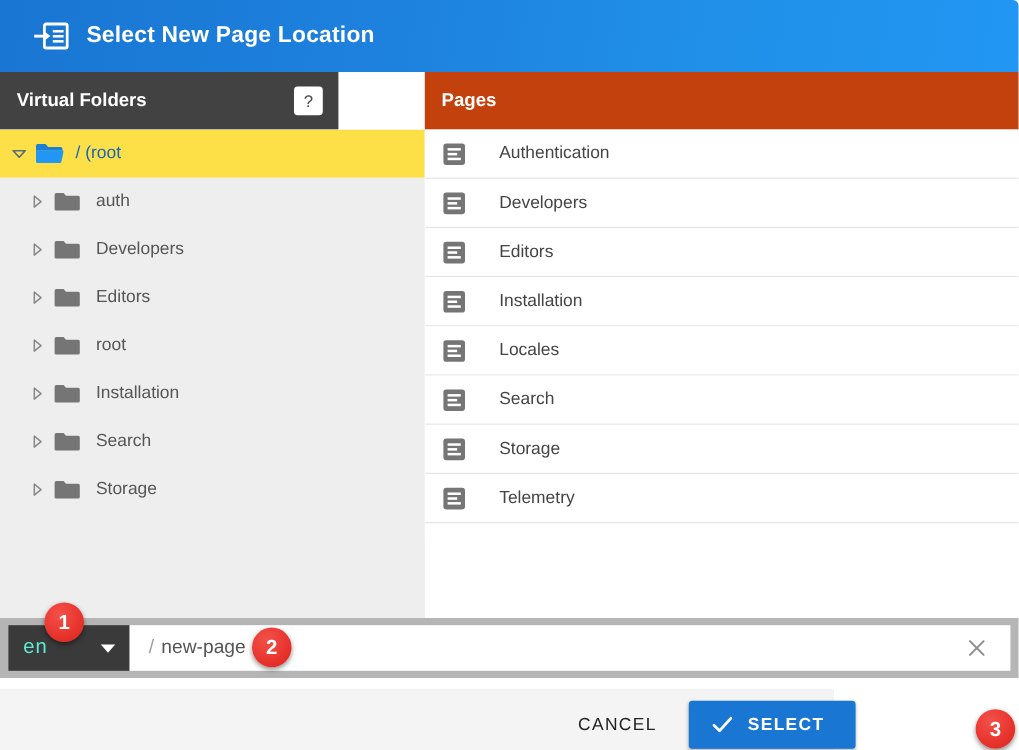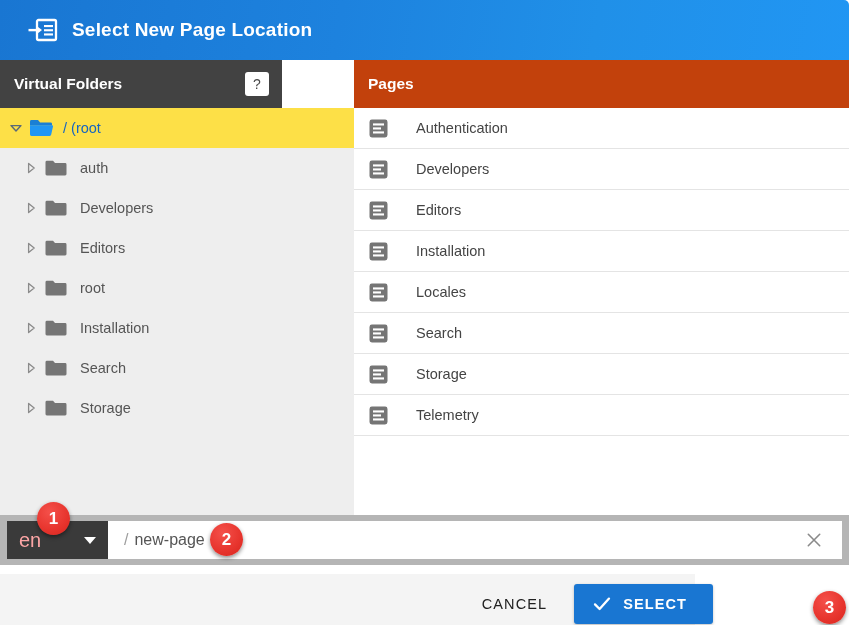--- a/index.html
+++ b/index.html
@@ -143,21 +143,21 @@
   }
   .lang-select {
     width: 101px; height: 38px;
     background: #3a3a3a;
     display: flex; align-items: center;
     padding: 0 12px;
     cursor: pointer;
     flex: 0 0 auto;
     position: relative;
   }
-  .lang-value { color: #fca5a5; font-size: 20px; flex: 1 1 auto; }
+  .lang-value { color: #5eead4; font-size: 17px; flex: 1 1 auto; font-family: Liberation Mono, monospace; }
   .lang-caret {
     width: 0; height: 0;
     border-left: 6px solid transparent;
     border-right: 6px solid transparent;
     border-top: 7px solid #ffffff;
     flex: 0 0 auto;
   }
   .path-input {
     flex: 1 1 auto; height: 38px;
     background: #ffffff;

